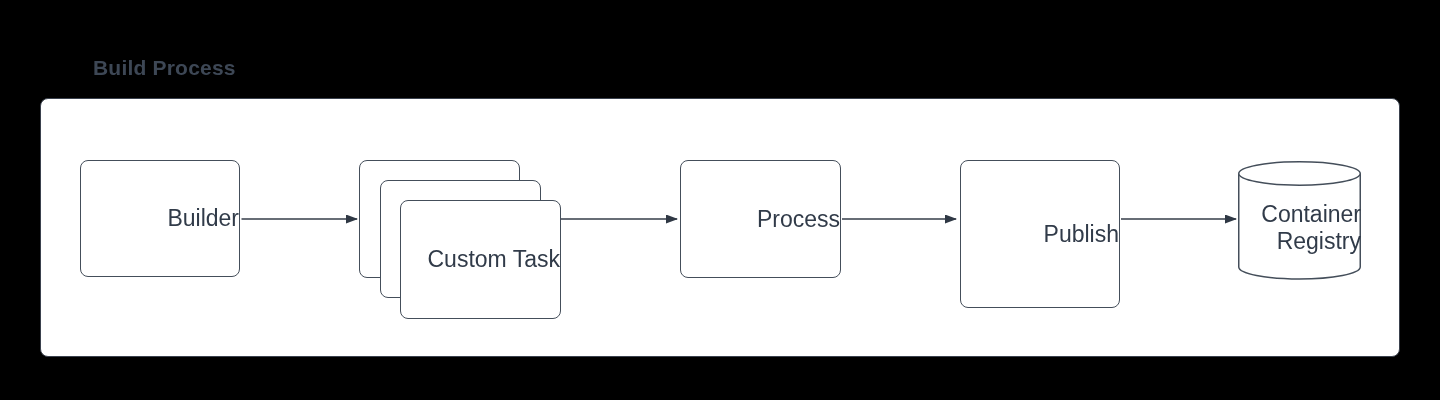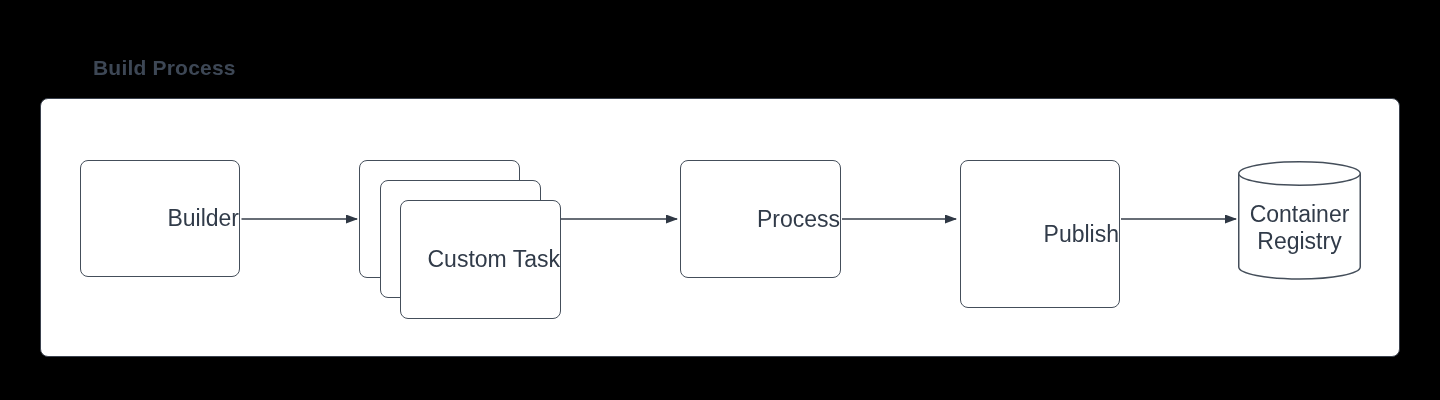--- a/index.html
+++ b/index.html
@@ -72,21 +72,21 @@
     height: 119px;
   }
   .cylinder-label {
     position: absolute;
     left: 1238px;
     top: 182px;
     width: 123px;
     height: 92px;
     display: flex;
     flex-direction: column;
-    align-items: center;
+    align-items: flex-end;
     justify-content: center;
     text-align: center;
     font-size: 23px;
     line-height: 27px;
     color: #313b49;
   }
 </style>
 </head>
 <body>
 

